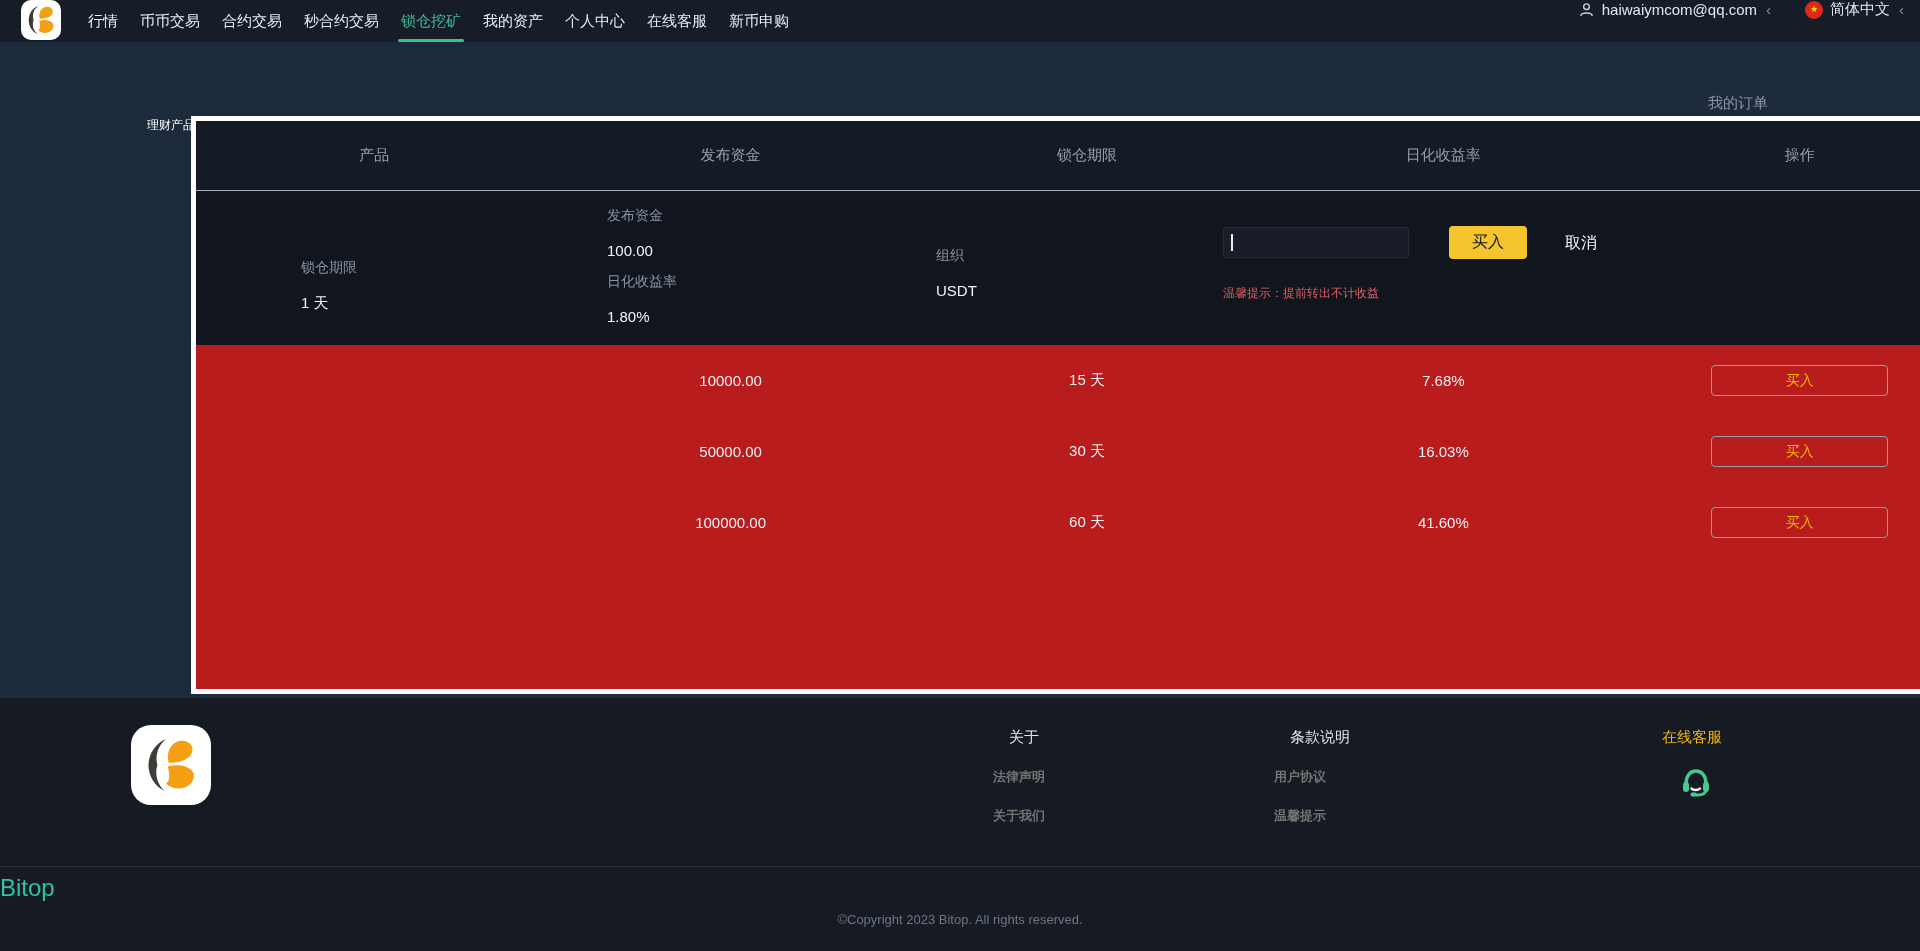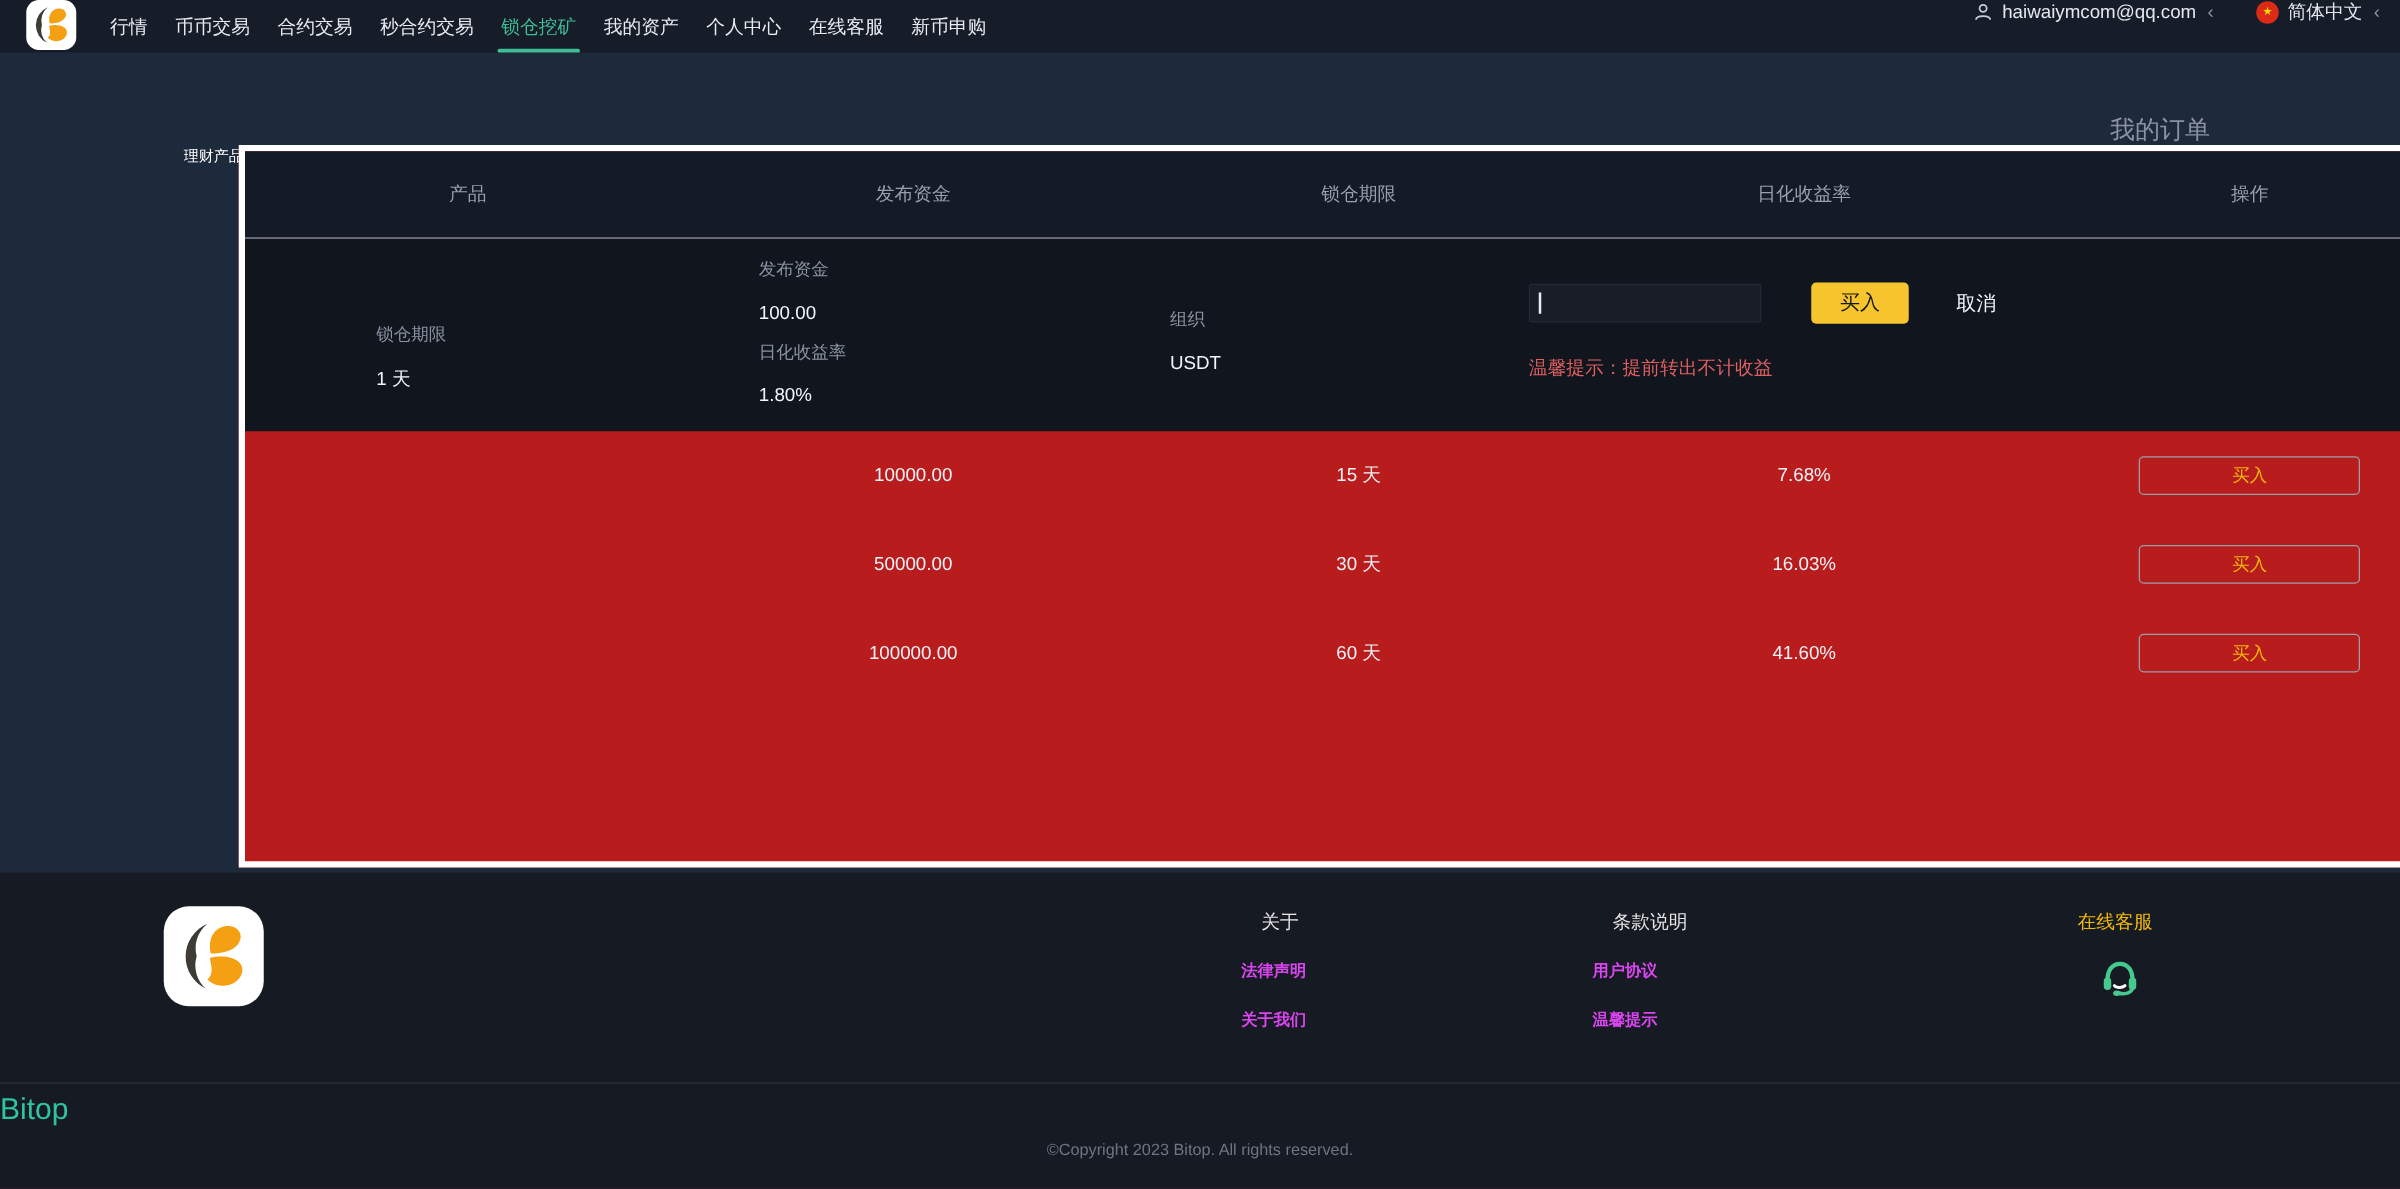--- a/index.html
+++ b/index.html
@@ -45,21 +45,21 @@
     color:#ffde00; font-size:9px; line-height:1;
   }
 
   
   .main { position:absolute; top:42px; left:0; right:0; height:656px; background:#1d2a3c; }
   .page-head {
     position:absolute; top:31px; left:147px; right:152px;
     display:flex; justify-content:space-between; align-items:center;
   }
   .page-title { font-size:12px; color:#ffffff;margin-top:44px; }
-  .orders-link { font-size:20px; color:#8b93a3; cursor:pointer;text-align:right; }
+  .orders-link { font-size:15px; color:#8b93a3; cursor:pointer;text-align:right; }
 
   .panel {
     position:absolute; left:191px; top:74px; width:1792px; height:578px;
     border:5px solid #ffffff; background:#b91c1c;
   }
   .thead {
     display:flex; height:70px; background:#141a26; align-items:center;
     border-bottom:1px solid #a9b0bb;
   }
   .th { width:20%; text-align:center; color:#98a0ad; font-size:15px; }
@@ -83,21 +83,21 @@
   }
   .buy-solid {
     position:absolute; left:1253px; top:35px; width:78px; height:33px;
     background:#f6c52e; color:#14161a; border:none; border-radius:4px;
     font-size:16px; cursor:pointer; font-family:inherit;
   }
   .cancel-link {
     position:absolute; left:1369px; top:42px; color:#f4f6f9; font-size:16px; cursor:pointer;
   }
   .warning {
-    position:absolute; left:1027px; top:94px; color:#e05f5f; font-size:15px;
+    position:absolute; left:1027px; top:94px; color:#e05f5f; font-size:12px;
   }
 
   
   .trow { height:71px; display:flex; align-items:center; }
   .td { width:20%; text-align:center; color:#eef1f6; font-size:15px; }
   .buy-outline {
     width:177px; height:31px; border:1px solid #98a0ac; border-radius:4px;
     background:transparent; color:#f0b90b; font-size:14px; cursor:pointer;
     display:block; margin:0 auto; font-family:inherit;
   }
@@ -106,21 +106,21 @@
   .footer { position:absolute; top:698px; left:0; right:0; height:253px; background:#161a23; }
   .f-logo {
     position:absolute; left:131px; top:27px; width:80px; height:80px;
     background:#ffffff; border-radius:20px; display:flex;
     align-items:center; justify-content:center;
   }
   .f-col { position:absolute; top:30px; }
   .f-col.about { left:993px; }
   .f-col.terms { left:1274px; }
   .f-head { color:#e5e5e5; font-size:15px;margin-left:16px; }
-  .f-link { color:#d946ef; font-size:13px; margin-top:21px; cursor:pointer; font-weight:600; }
+  .f-link { color:#737373; font-size:13px; margin-top:21px; cursor:pointer; font-weight:600; }
   .f-cs-title { position:absolute; left:1662px; top:30px; color:#f0b90b; font-size:15px; cursor:pointer; }
   .f-cs-icon { position:absolute; left:1677px; top:66px; cursor:pointer; }
   .f-divider { position:absolute; top:168px; left:0; right:0; height:1px; background:#2a2f39; }
   .f-brand { position:absolute; top:176px; width:100%; color:#2fc4a0; font-size:24px; }
   .f-copy { position:absolute; top:214px; width:100%; text-align:center; color:#6d7584; font-size:13px; }
 </style>
 </head>
 <body>
 
 <header class="navbar">

